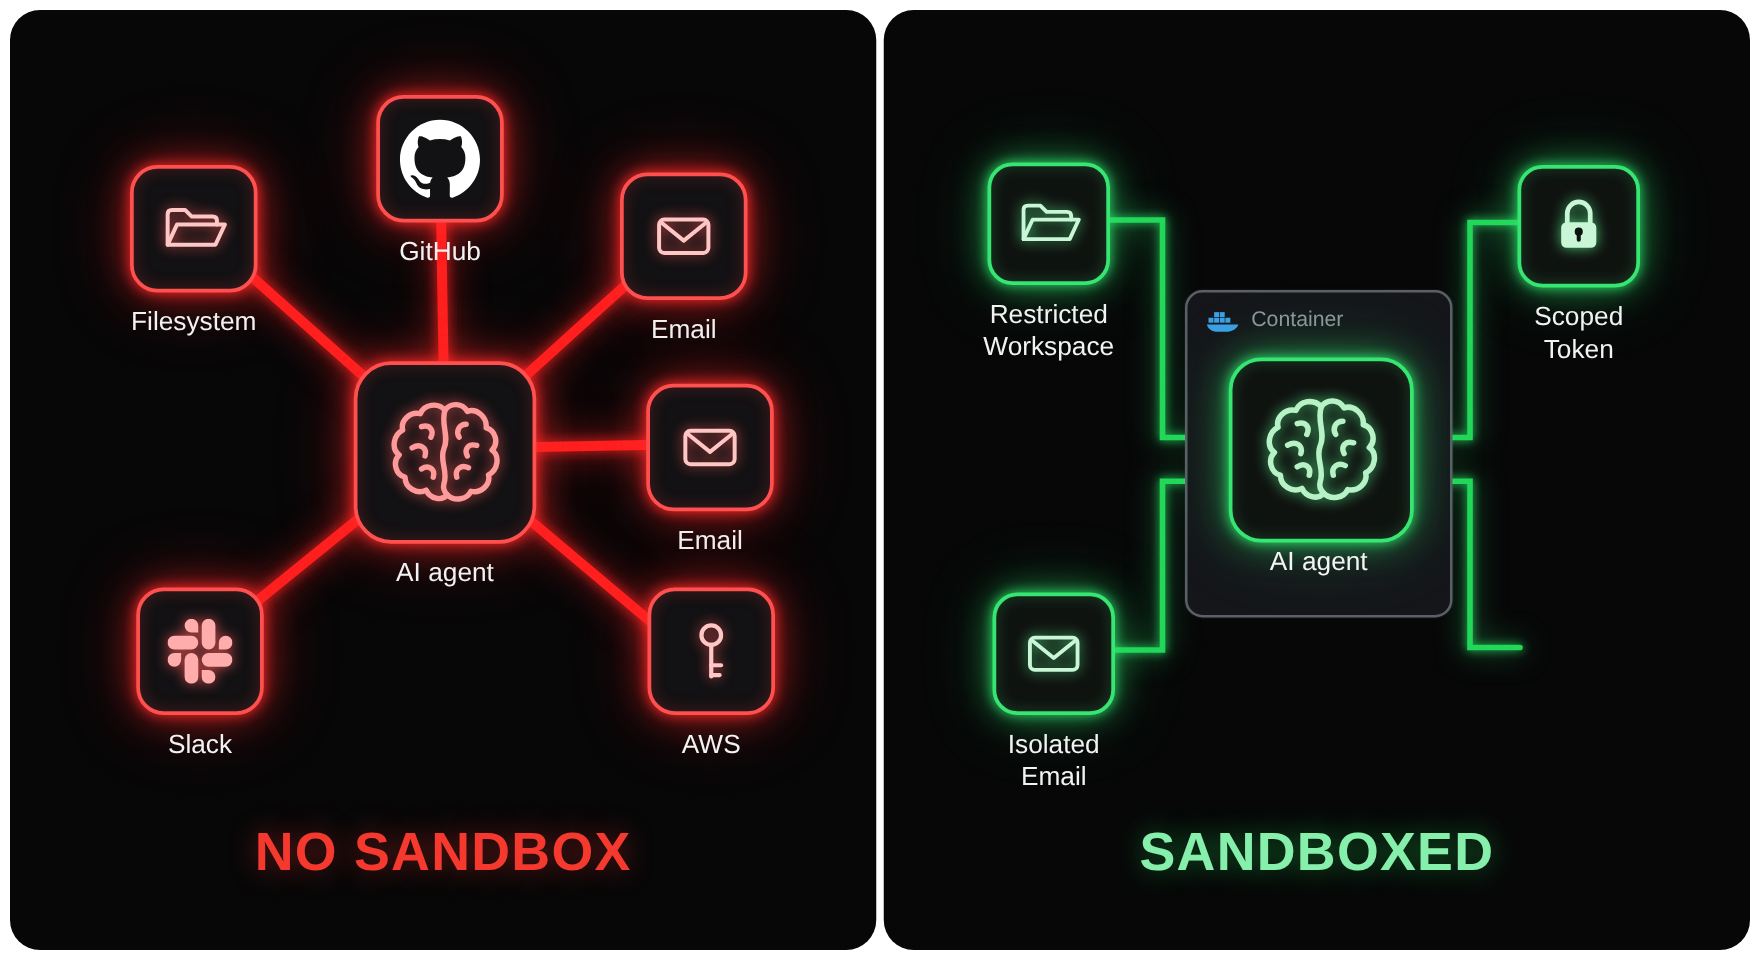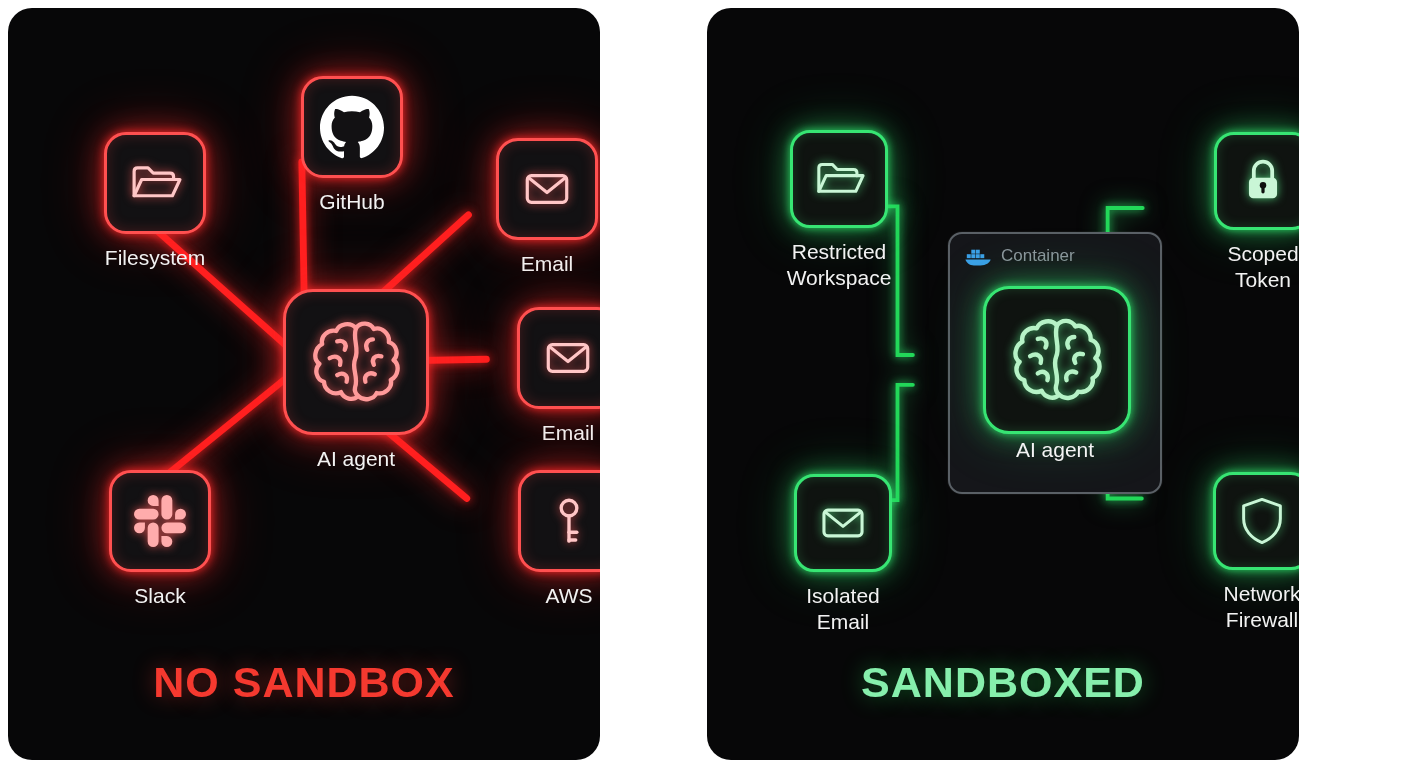--- a/index.html
+++ b/index.html
@@ -1,18 +1,18 @@
 <!DOCTYPE html>
 <html><head>
 <meta charset="utf-8">
 <style>
   html,body{margin:0;padding:0;background:#ffffff;}
   .canvas{position:relative;width:1408px;height:768px;background:#ffffff;overflow:hidden;
           font-family:"Liberation Sans","DejaVu Sans",sans-serif;}
-  .panel{position:absolute;top:8px;width:592px;height:752px;background:#070708;border-radius:24px;overflow:hidden;text-decoration:underline;}
+  .panel{position:absolute;top:8px;width:693px;height:752px;background:#070708;border-radius:24px;overflow:hidden;text-decoration:underline;}
   .panel-left{left:8px;}
   .panel-right{left:707px;}
   .wires{position:absolute;inset:0;width:100%;height:100%;pointer-events:none;}
   .wires-red{filter:drop-shadow(0 0 5px rgba(255,35,35,.9)) drop-shadow(0 0 14px rgba(255,35,35,.55));}
   .wires-green{filter:drop-shadow(0 0 4px rgba(46,226,107,.9)) drop-shadow(0 0 11px rgba(46,226,107,.5));}
   .node{position:absolute;display:flex;flex-direction:column;align-items:center;gap:11px;transform:translateX(-50%);}
   .icon-box{display:flex;align-items:center;justify-content:center;background:#121113;}
   .box-red{border:3px solid #ff5050;border-radius:22px;
            box-shadow:0 0 10px rgba(255,40,40,.9),0 0 30px rgba(255,40,40,.55),0 0 62px rgba(255,40,40,.3),inset 0 0 14px rgba(255,70,70,.22);}
   .box-green{border:3px solid #37e573;border-radius:20px;background:#0f1310;
@@ -180,28 +180,20 @@
         <svg class="icon-green-glow" width="56" height="56" viewBox="0 0 100 100">
           <g fill="none" stroke="#c9f6d6" stroke-width="5.5" stroke-linejoin="round" stroke-linecap="round">
             <rect x="16" y="27" width="68" height="46" rx="7"></rect>
             <path d="M19,31 L50,56 L81,31"></path>
           </g>
         </svg>
       </div>
       <div class="node-label narrow">Isolated Email</div>
     </div>
 
-    <div class="node" style="left:555px;top:464px;">
-      <div class="icon-box box-green sz-sm">
-        <svg class="icon-green-glow" width="54" height="54" viewBox="0 0 100 100">
-          <path d="M50,10 L84,22 V46 C84,66 70,82 50,90 C30,82 16,66 16,46 V22 Z" fill="none" stroke="#c9f6d6" stroke-width="5.5" stroke-linejoin="round"></path>
-        </svg>
-      </div>
-      <div class="node-label narrow">Network Firewall</div>
-    </div>
 
     <div class="container-box">
       <div class="container-header">
         <svg width="27" height="20" viewBox="0 0 30 22">
           <g fill="#3ba0e8">
             <rect x="2" y="9" width="4.4" height="4.4"></rect>
             <rect x="7" y="9" width="4.4" height="4.4"></rect>
             <rect x="12" y="9" width="4.4" height="4.4"></rect>
             <rect x="17" y="9" width="4.4" height="4.4"></rect>
             <rect x="7" y="4" width="4.4" height="4.4"></rect>

